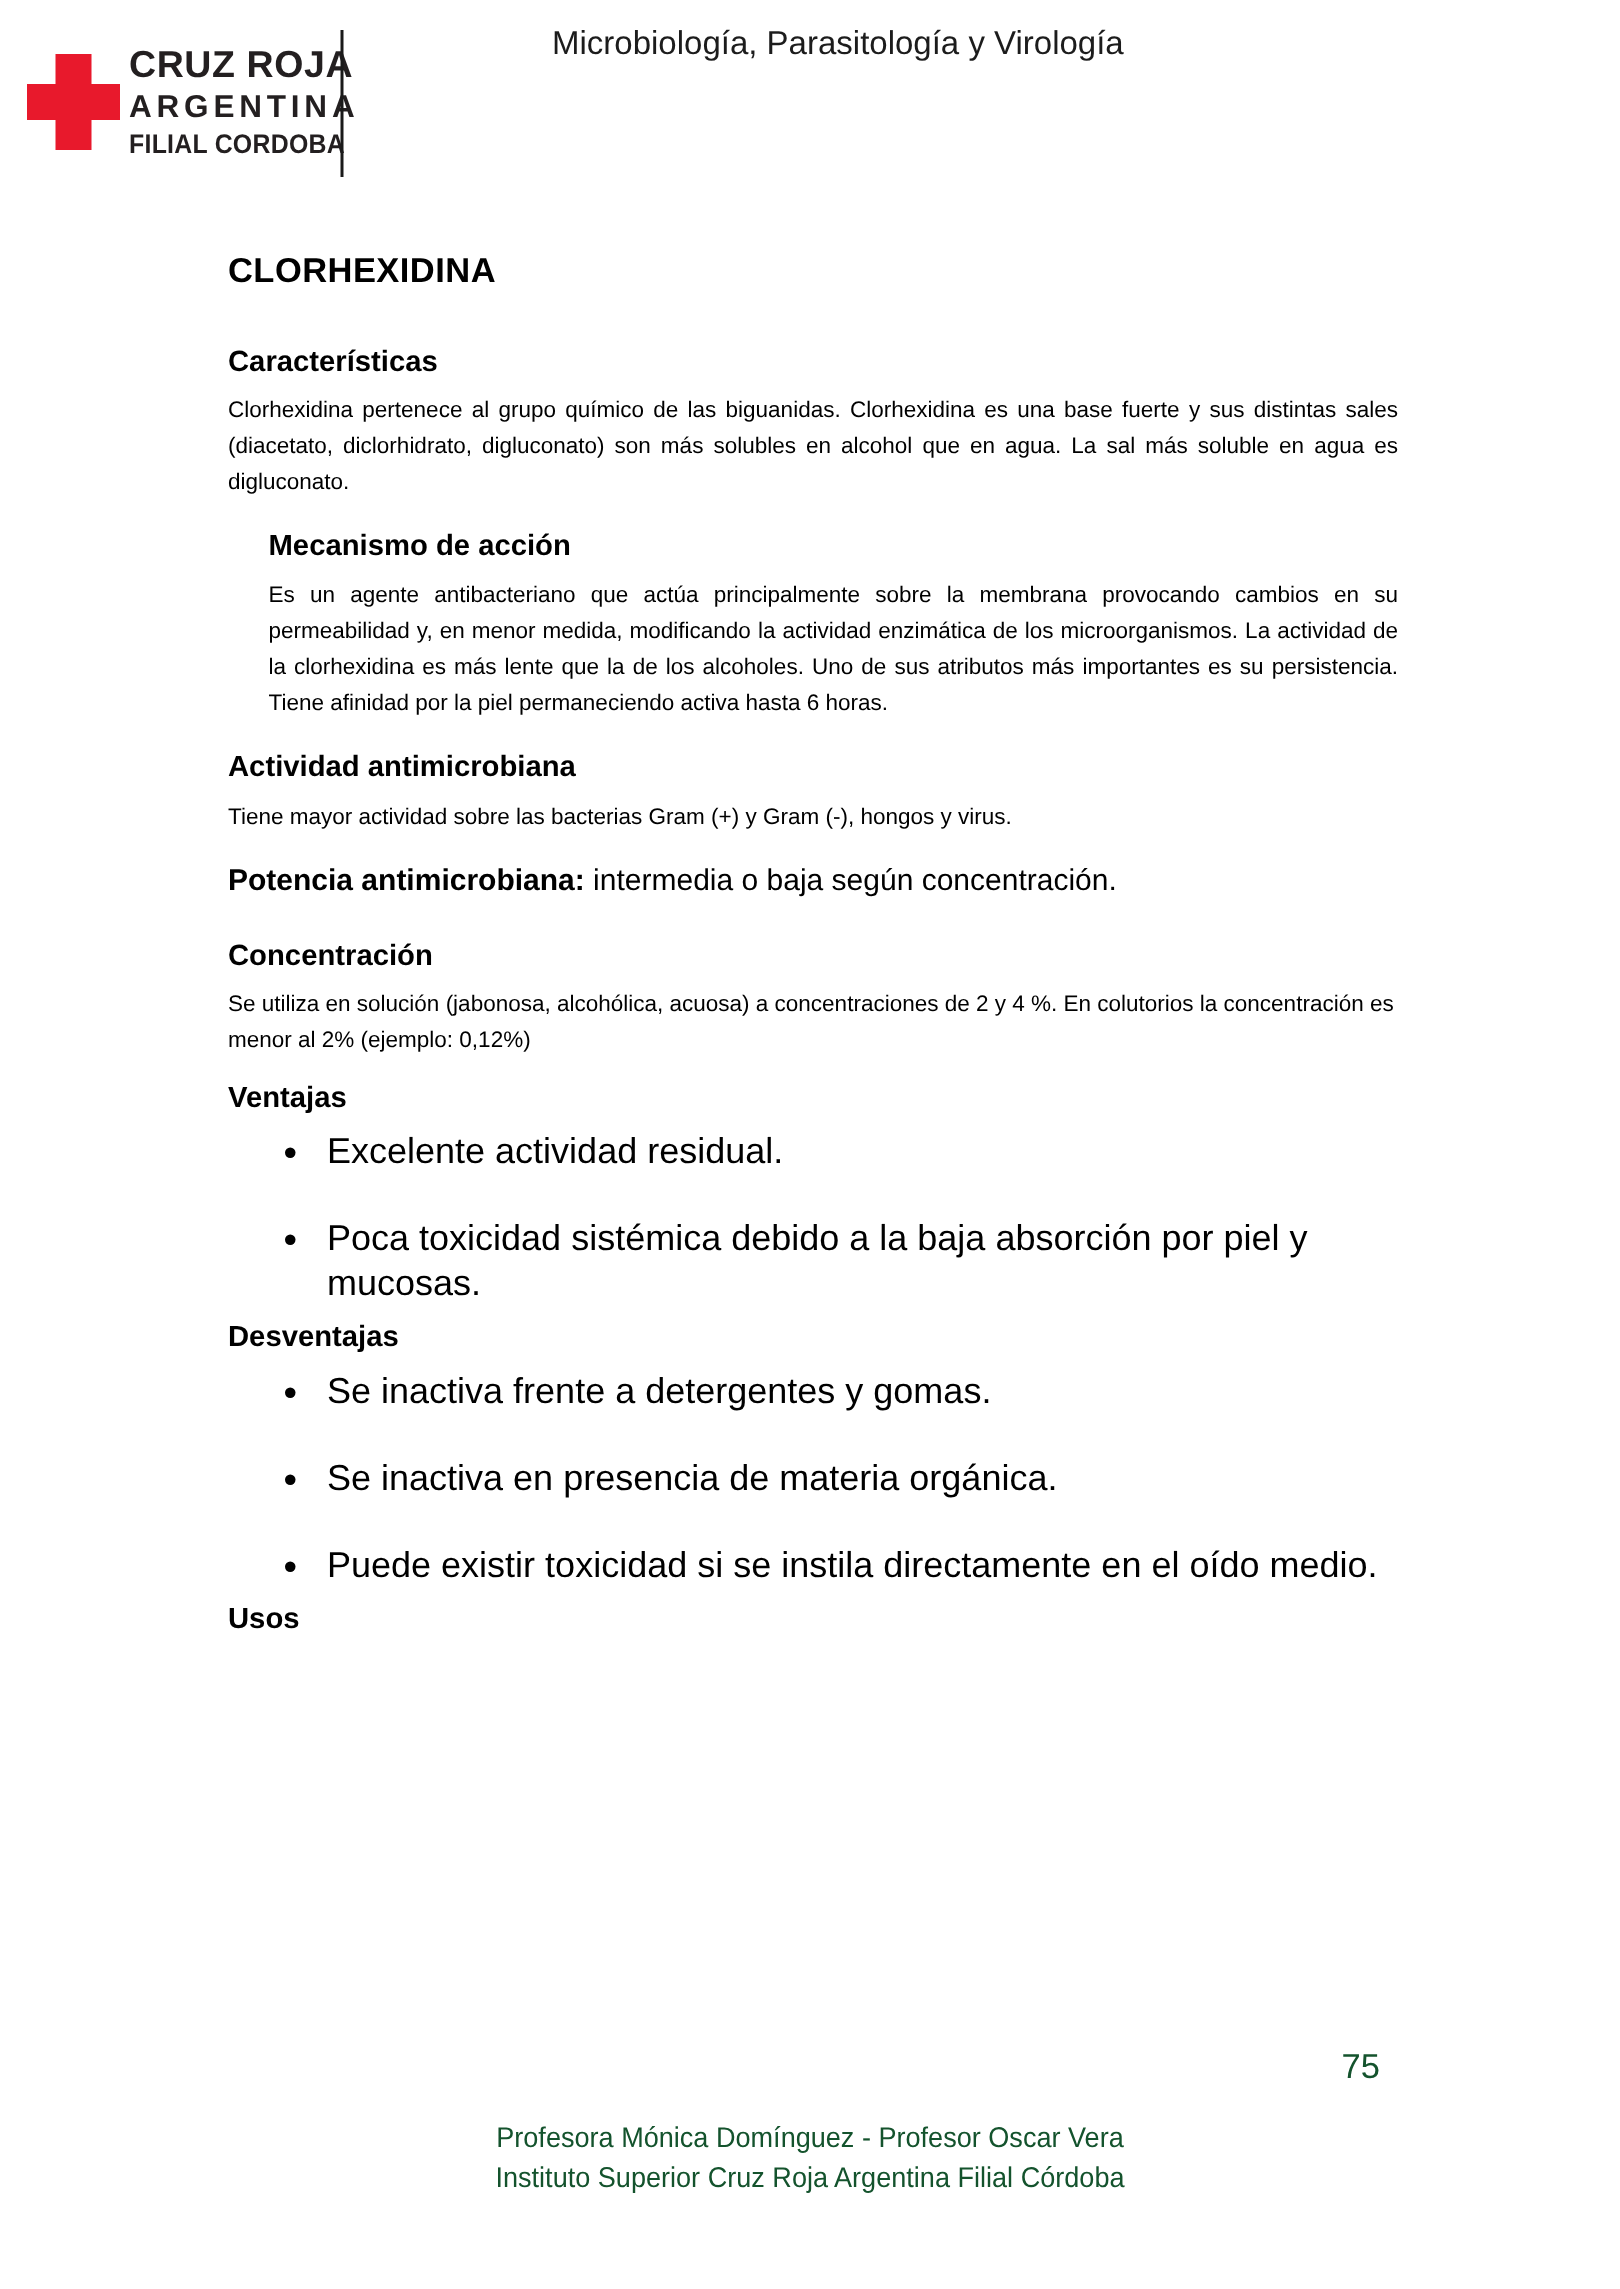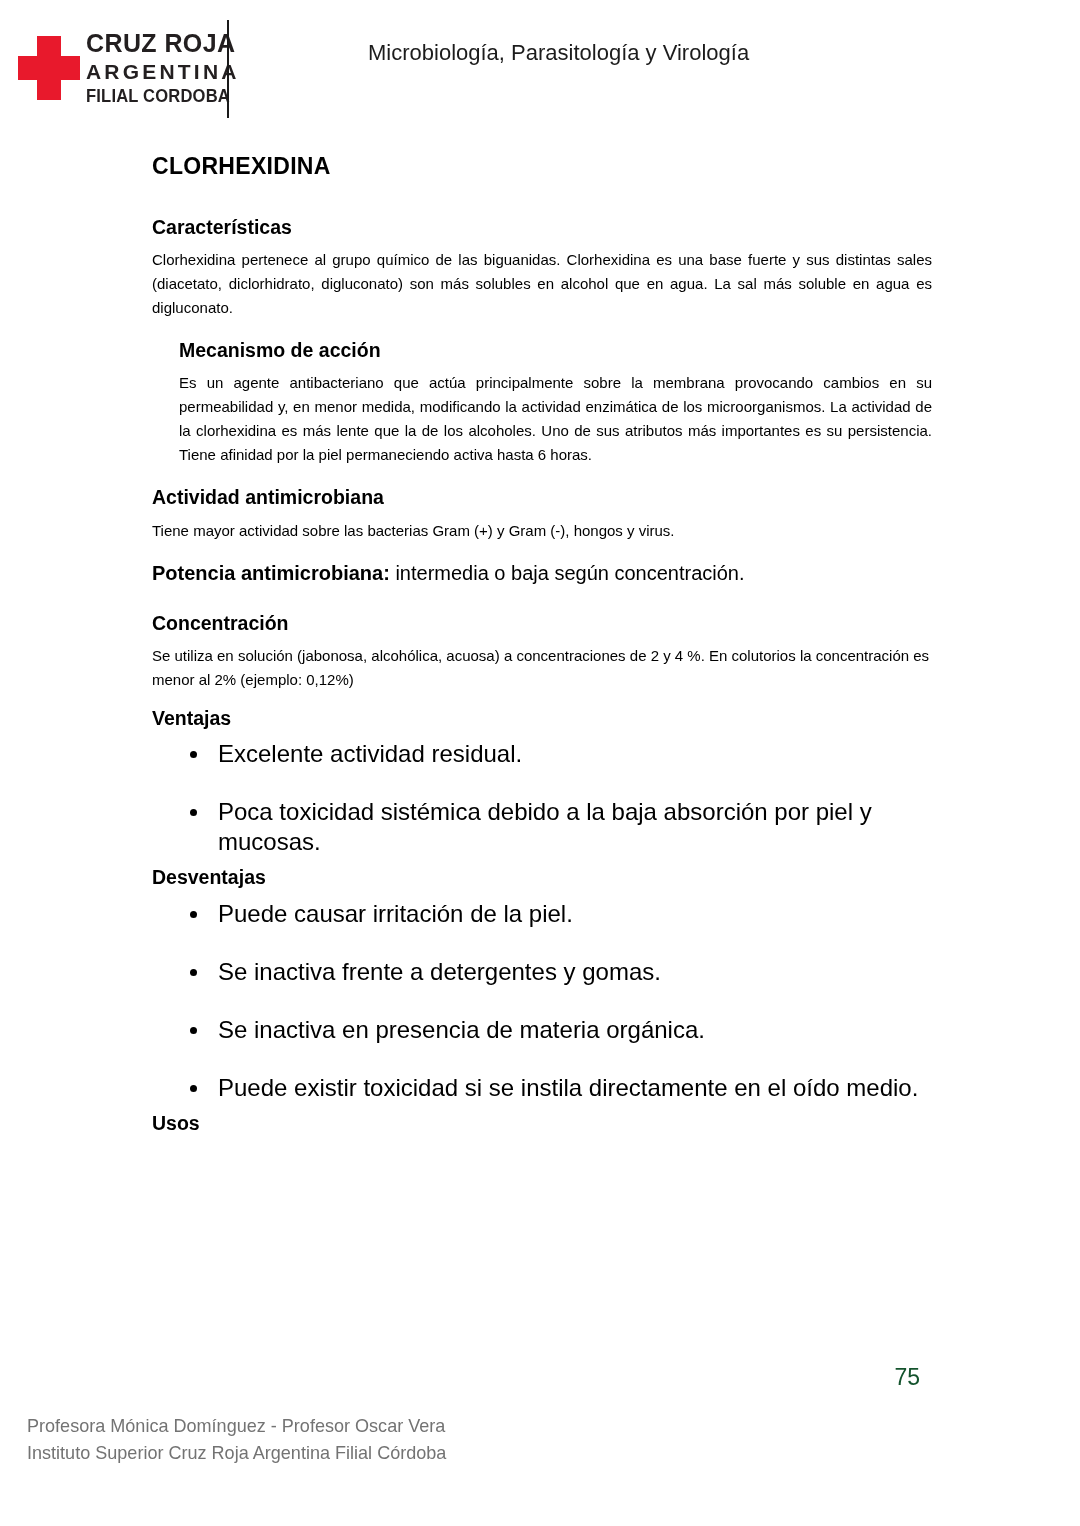--- a/index.html
+++ b/index.html
@@ -108,40 +108,40 @@
     left: 227px;
     top: 20px;
     width: 2px;
     height: 98px;
     background: #1a1a1a;
   }
 
   .header-title {
     position: absolute;
     left: 368px;
-    top: 40px;
+    top: 16px;
     font-size: 22px;
     line-height: 1.2;
     color: #1c1c1c;
     white-space: nowrap;
   }
 
   
   .content {
     position: absolute;
     left: 152px;
     top: 152px;
     width: 780px;
   }
 
   .doc-title {
     font-size: 23px;
     font-weight: bold;
     letter-spacing: 0.3px;
-    margin: 0 0 34px 0;
+    margin: 14px 0 34px 0;
     line-height: 1.25;
   }
 
   .section {
     margin: 0 0 16px 0;
   }
 
   h2.heading {
     font-size: 19.5px;
     font-weight: bold;
@@ -215,24 +215,25 @@
     color: #14532d;
     line-height: 1;
     text-align: center;
   }
 
   .page-footer {
     position: absolute;
     left: 0;
     top: 1412px;
     width: 1080px;
+    text-align: center;
     font-family: "Liberation Sans Narrow", "Liberation Sans", "DejaVu Sans Condensed", sans-serif;
     font-size: 19px;
     line-height: 27px;
-    color: #737373;
+    color: #14532d;
   }
   .page-footer .f-line {
     display: block;
     transform: scaleX(0.95);
   }
 </style>
 </head>
 <body>
 
 <div class="page">
@@ -296,24 +297,20 @@
           <span>Poca toxicidad sistémica debido a la baja absorción por piel y mucosas.</span>
         </li>
       </ul>
     </div>
 
     <div class="section sp-desventajas">
       <h2 class="heading">Desventajas</h2>
       <ul class="bullets">
         <li>
           <span class="dot"></span>
-          <span>Puede causar irritación de la piel.</span>
-        </li>
-        <li>
-          <span class="dot"></span>
           <span> Se inactiva frente a detergentes y gomas.</span>
         </li>
         <li>
           <span class="dot"></span>
           <span> Se inactiva en presencia de materia orgánica.</span>
         </li>
         <li>
           <span class="dot"></span>
           <span>Puede existir toxicidad si se instila directamente en el oído medio.</span>
         </li>

